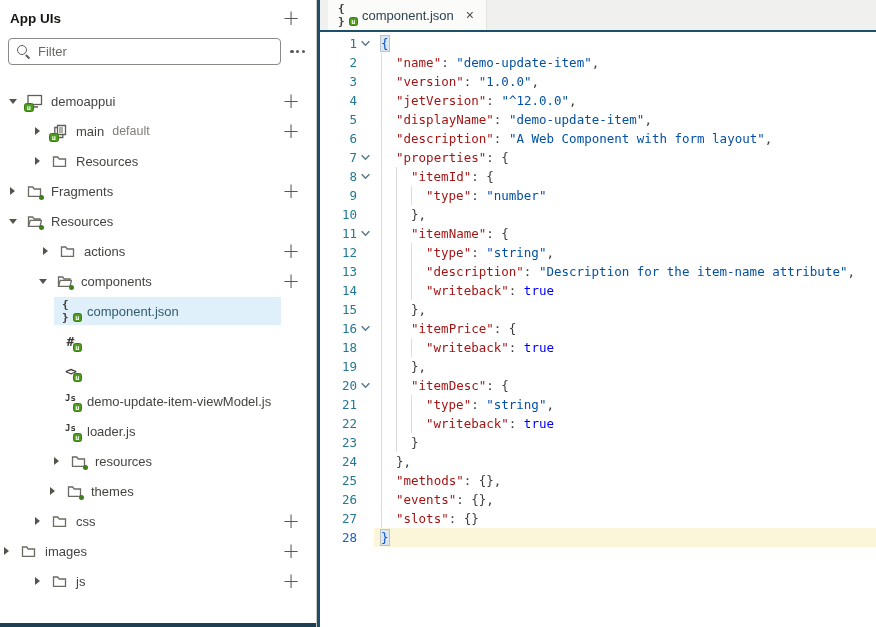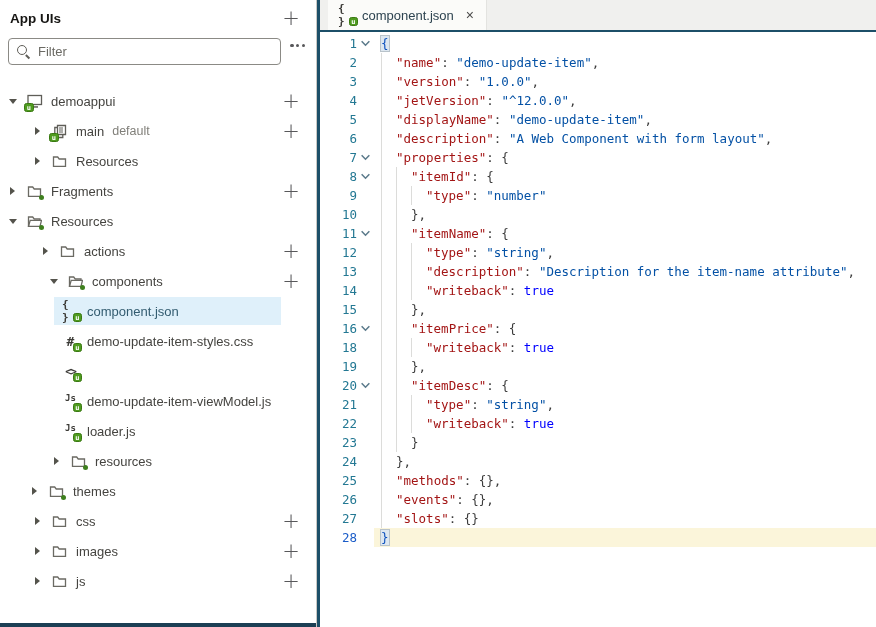--- a/index.html
+++ b/index.html
@@ -9,21 +9,21 @@
 
   
   .sidebar { position:relative; width:317px; height:627px; background:#fff;
              border-right:1px solid #c9c8c4; flex:none; }
   .sb-header { height:34px; display:flex; align-items:center; padding:2px 14px 0 10px; }
   .sb-title { font-size:13.5px; font-weight:bold; color:#161513; flex:1; }
   .plusbtn { background:none; border:none; cursor:pointer; color:#58585a;
              font-size:21px; font-weight:100; line-height:20px; width:22px; height:22px;
              display:flex; align-items:center; justify-content:center;
              font-family:"DejaVu Sans", sans-serif; }
-  .sb-filter-row { display:flex; margin:4px 6px 0 8px; }
+  .sb-filter-row { display:flex; align-items:center; margin:4px 6px 0 8px; }
   .filter-box { flex:1; height:27px; border:1px solid #8b8a85; border-radius:4px;
                 display:flex; align-items:center; padding:0 8px; background:#fff; }
   .mag { position:relative; width:13px; height:13px; margin-right:8px; flex:none; }
   .mag::before { content:""; position:absolute; left:0; top:0; width:8px; height:8px;
                  border:1.5px solid #5f5e58; border-radius:50%; }
   .mag::after { content:""; position:absolute; left:8.5px; top:8.5px; width:4.5px; height:1.6px;
                 background:#5f5e58; transform:rotate(45deg); transform-origin:left center; }
   .filter-box input { border:none; outline:none; flex:1; font-size:13px; color:#33322e;
                       font-family:"Liberation Sans", sans-serif; background:transparent; }
   .filter-box input::placeholder { color:#6b6a64; }
@@ -180,21 +180,21 @@
           <span class="tchev collapsed"></span>
           <span class="ico">
             <svg width="15" height="13" viewBox="0 0 15 13">
               <path d="M1.5 2 h4.2 l1.5 2 H13.5 V11.3 H1.5 Z" fill="none" stroke="#6b6a63" stroke-width="1.3"></path>
             </svg>
           </span>
           <span class="tlabel">actions</span>
           <span class="tspacer"></span>
           <button class="plusbtn">+</button>
         </div>
-        <div class="trow" style="padding-left: 47px;">
+        <div class="trow" style="padding-left: 36px;">
           <span class="tchev expanded"></span>
           <span class="ico">
             <svg width="15" height="13" viewBox="0 0 15 13">
               <path d="M1.5 11.3 V2 h4.2 l1.5 2 H13 V5" fill="none" stroke="#6b6a63" stroke-width="1.3"></path>
               <path d="M1.5 11.3 L3.2 5.3 H14.5 L13 11.3 Z" fill="none" stroke="#6b6a63" stroke-width="1.3"></path>
             </svg>
             <span class="gdot"></span>
           </span>
           <span class="tlabel">components</span>
           <span class="tspacer"></span>
@@ -207,21 +207,20 @@
             <span class="badge b-br">u</span>
           </span>
           <span class="tlabel">component.json</span>
           <span class="tspacer"></span>
         </div>
         <div class="trow" style="padding-left: 62px;">
           <span class="ico">
             <span class="fg fg-css">#</span>
             <span class="badge b-br">u</span>
           </span>
-          <span class="tlabel">demo-update-item-styles.css</span>
           <span class="tspacer"></span>
         </div>
         <div class="trow" style="padding-left: 62px;">
           <span class="ico">
             <span class="fg fg-html">&lt;&gt;</span>
             <span class="badge b-br">u</span>
           </span>
           <span class="tspacer"></span>
         </div>
         <div class="trow" style="padding-left: 62px;">
@@ -244,21 +243,21 @@
           <span class="tchev collapsed"></span>
           <span class="ico">
             <svg width="15" height="13" viewBox="0 0 15 13">
               <path d="M1.5 2 h4.2 l1.5 2 H13.5 V11.3 H1.5 Z" fill="none" stroke="#6b6a63" stroke-width="1.3"></path>
             </svg>
             <span class="gdot"></span>
           </span>
           <span class="tlabel">resources</span>
           <span class="tspacer"></span>
         </div>
-        <div class="trow" style="padding-left: 28px;">
+        <div class="trow" style="padding-left: 46px;">
           <span class="tchev collapsed"></span>
           <span class="ico">
             <svg width="15" height="13" viewBox="0 0 15 13">
               <path d="M1.5 2 h4.2 l1.5 2 H13.5 V11.3 H1.5 Z" fill="none" stroke="#6b6a63" stroke-width="1.3"></path>
             </svg>
             <span class="gdot"></span>
           </span>
           <span class="tlabel">themes</span>
           <span class="tspacer"></span>
         </div>
@@ -266,21 +265,21 @@
           <span class="tchev collapsed"></span>
           <span class="ico">
             <svg width="15" height="13" viewBox="0 0 15 13">
               <path d="M1.5 2 h4.2 l1.5 2 H13.5 V11.3 H1.5 Z" fill="none" stroke="#6b6a63" stroke-width="1.3"></path>
             </svg>
           </span>
           <span class="tlabel">css</span>
           <span class="tspacer"></span>
           <button class="plusbtn">+</button>
         </div>
-        <div class="trow" style="padding-left: 31px;">
+        <div class="trow" style="">
           <span class="tchev collapsed"></span>
           <span class="ico">
             <svg width="15" height="13" viewBox="0 0 15 13">
               <path d="M1.5 2 h4.2 l1.5 2 H13.5 V11.3 H1.5 Z" fill="none" stroke="#6b6a63" stroke-width="1.3"></path>
             </svg>
           </span>
           <span class="tlabel">images</span>
           <span class="tspacer"></span>
           <button class="plusbtn">+</button>
         </div>

